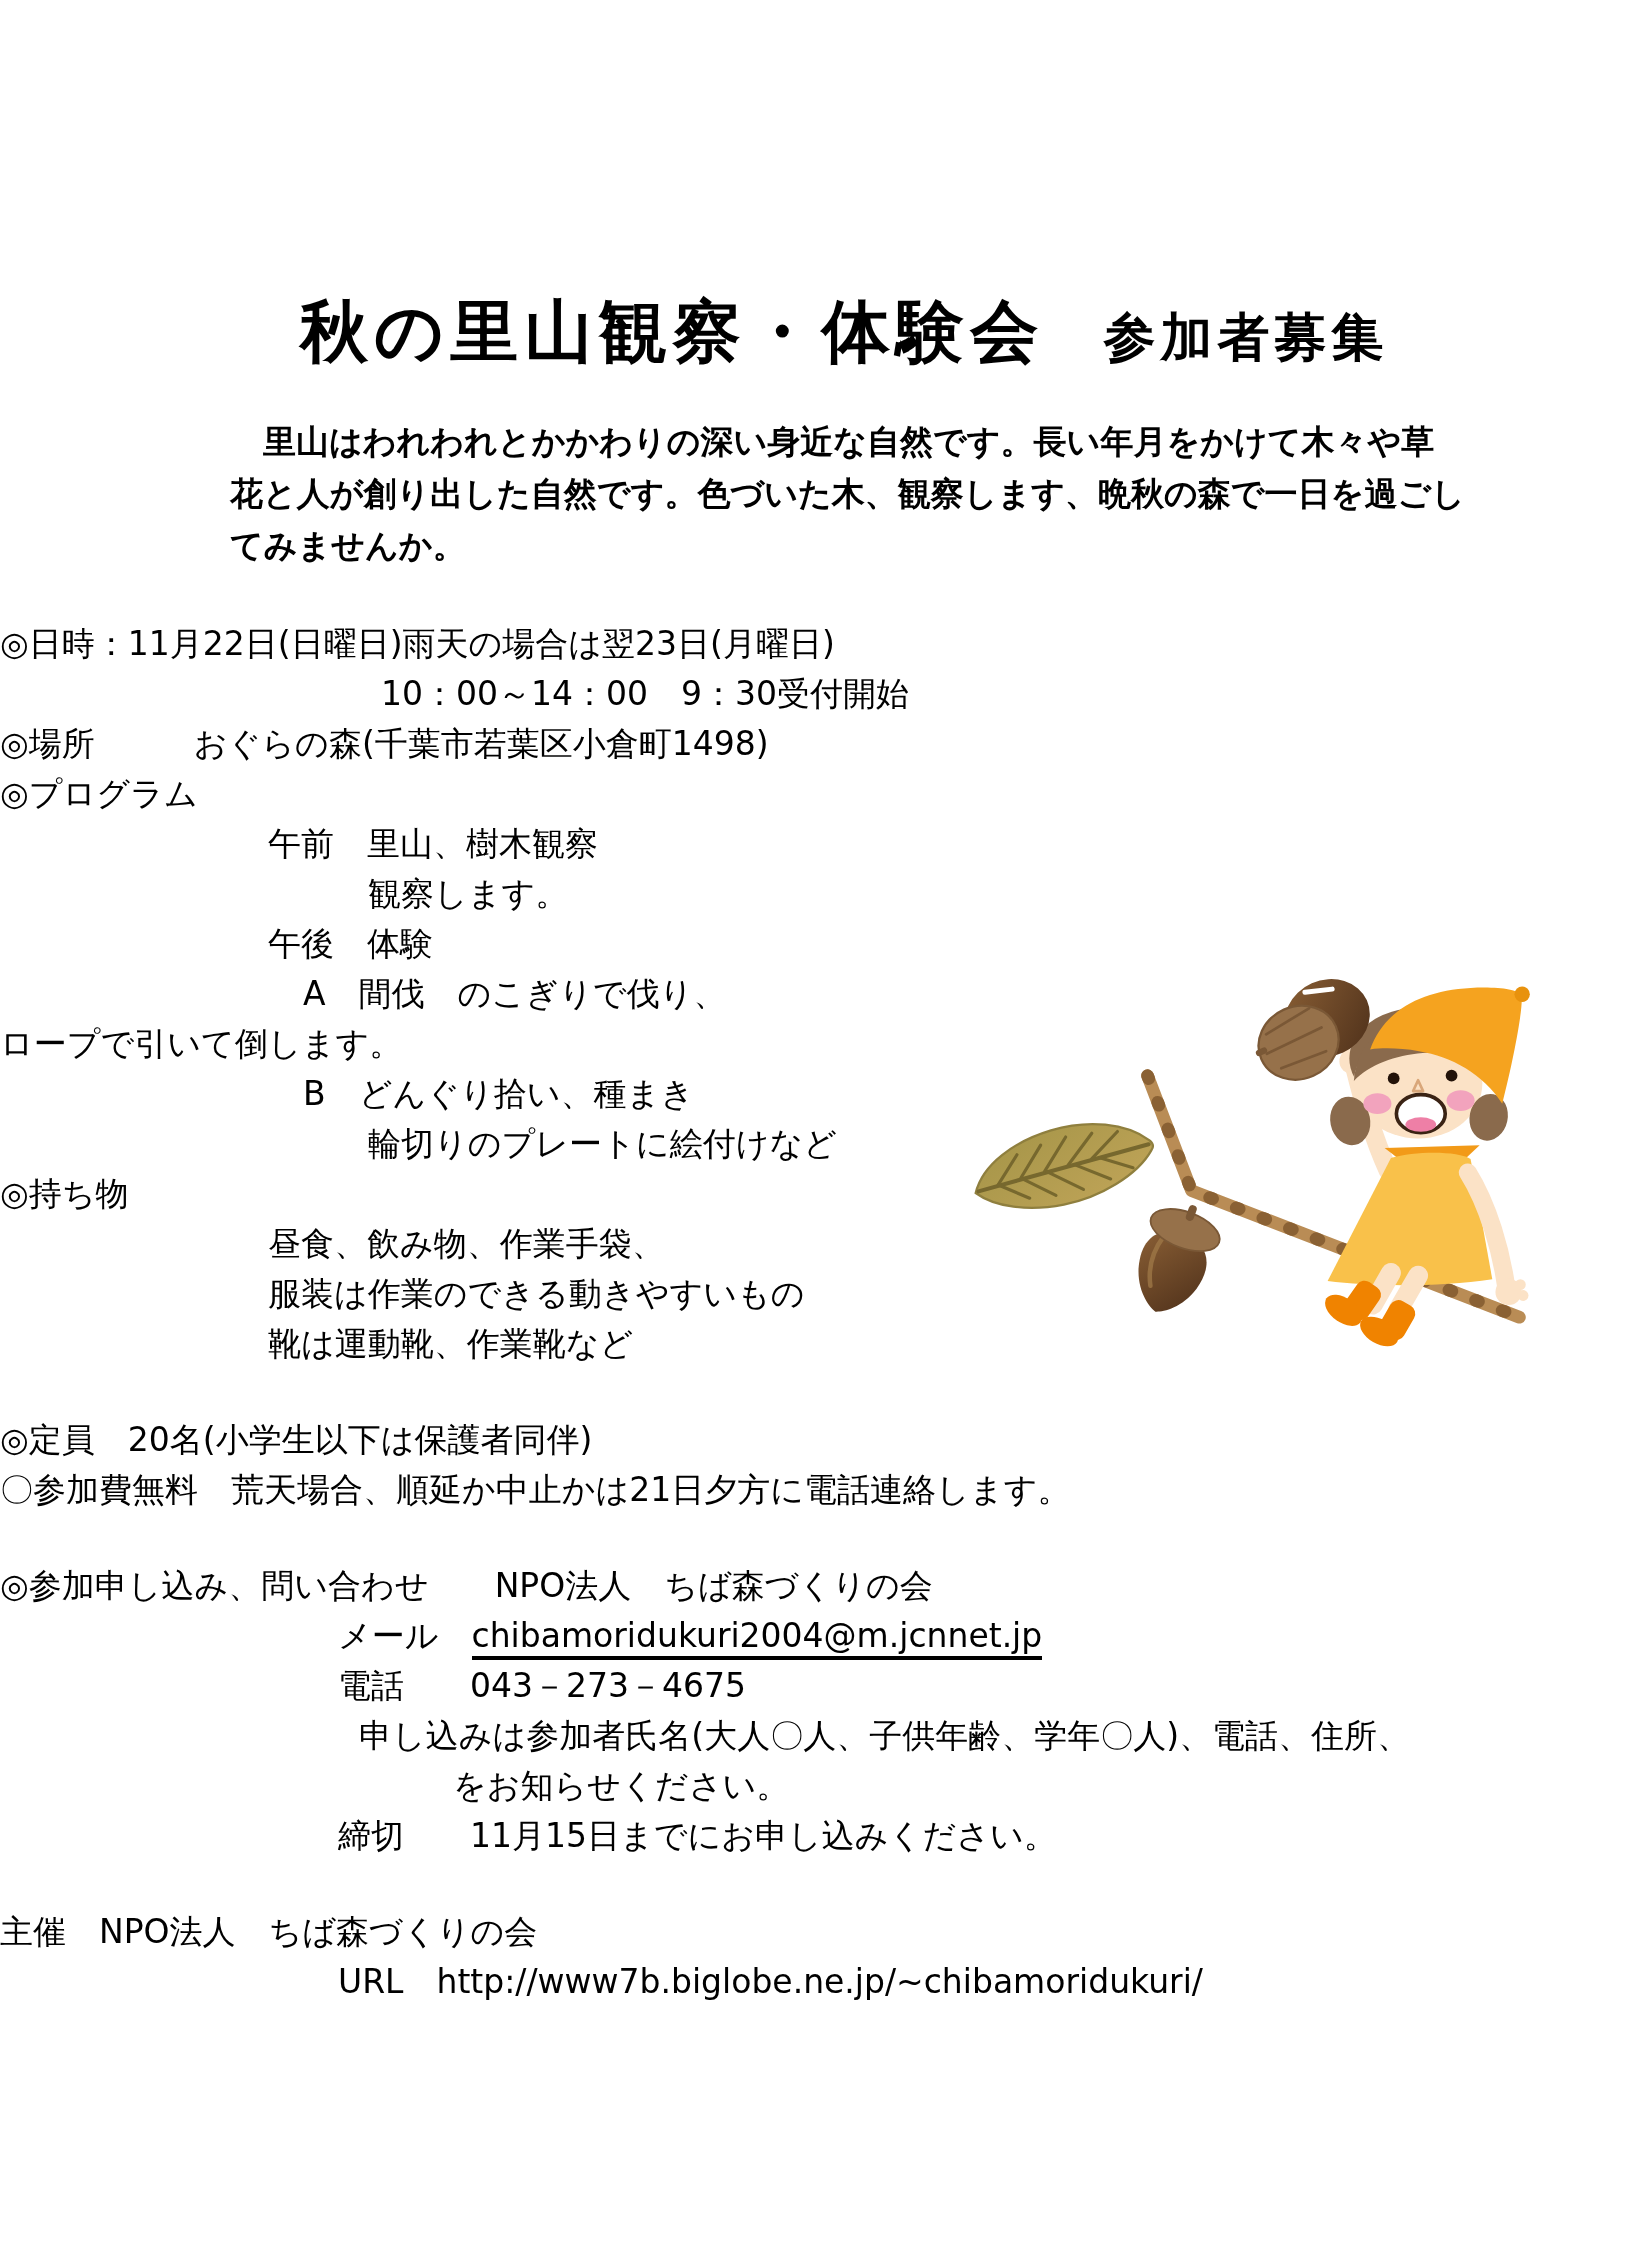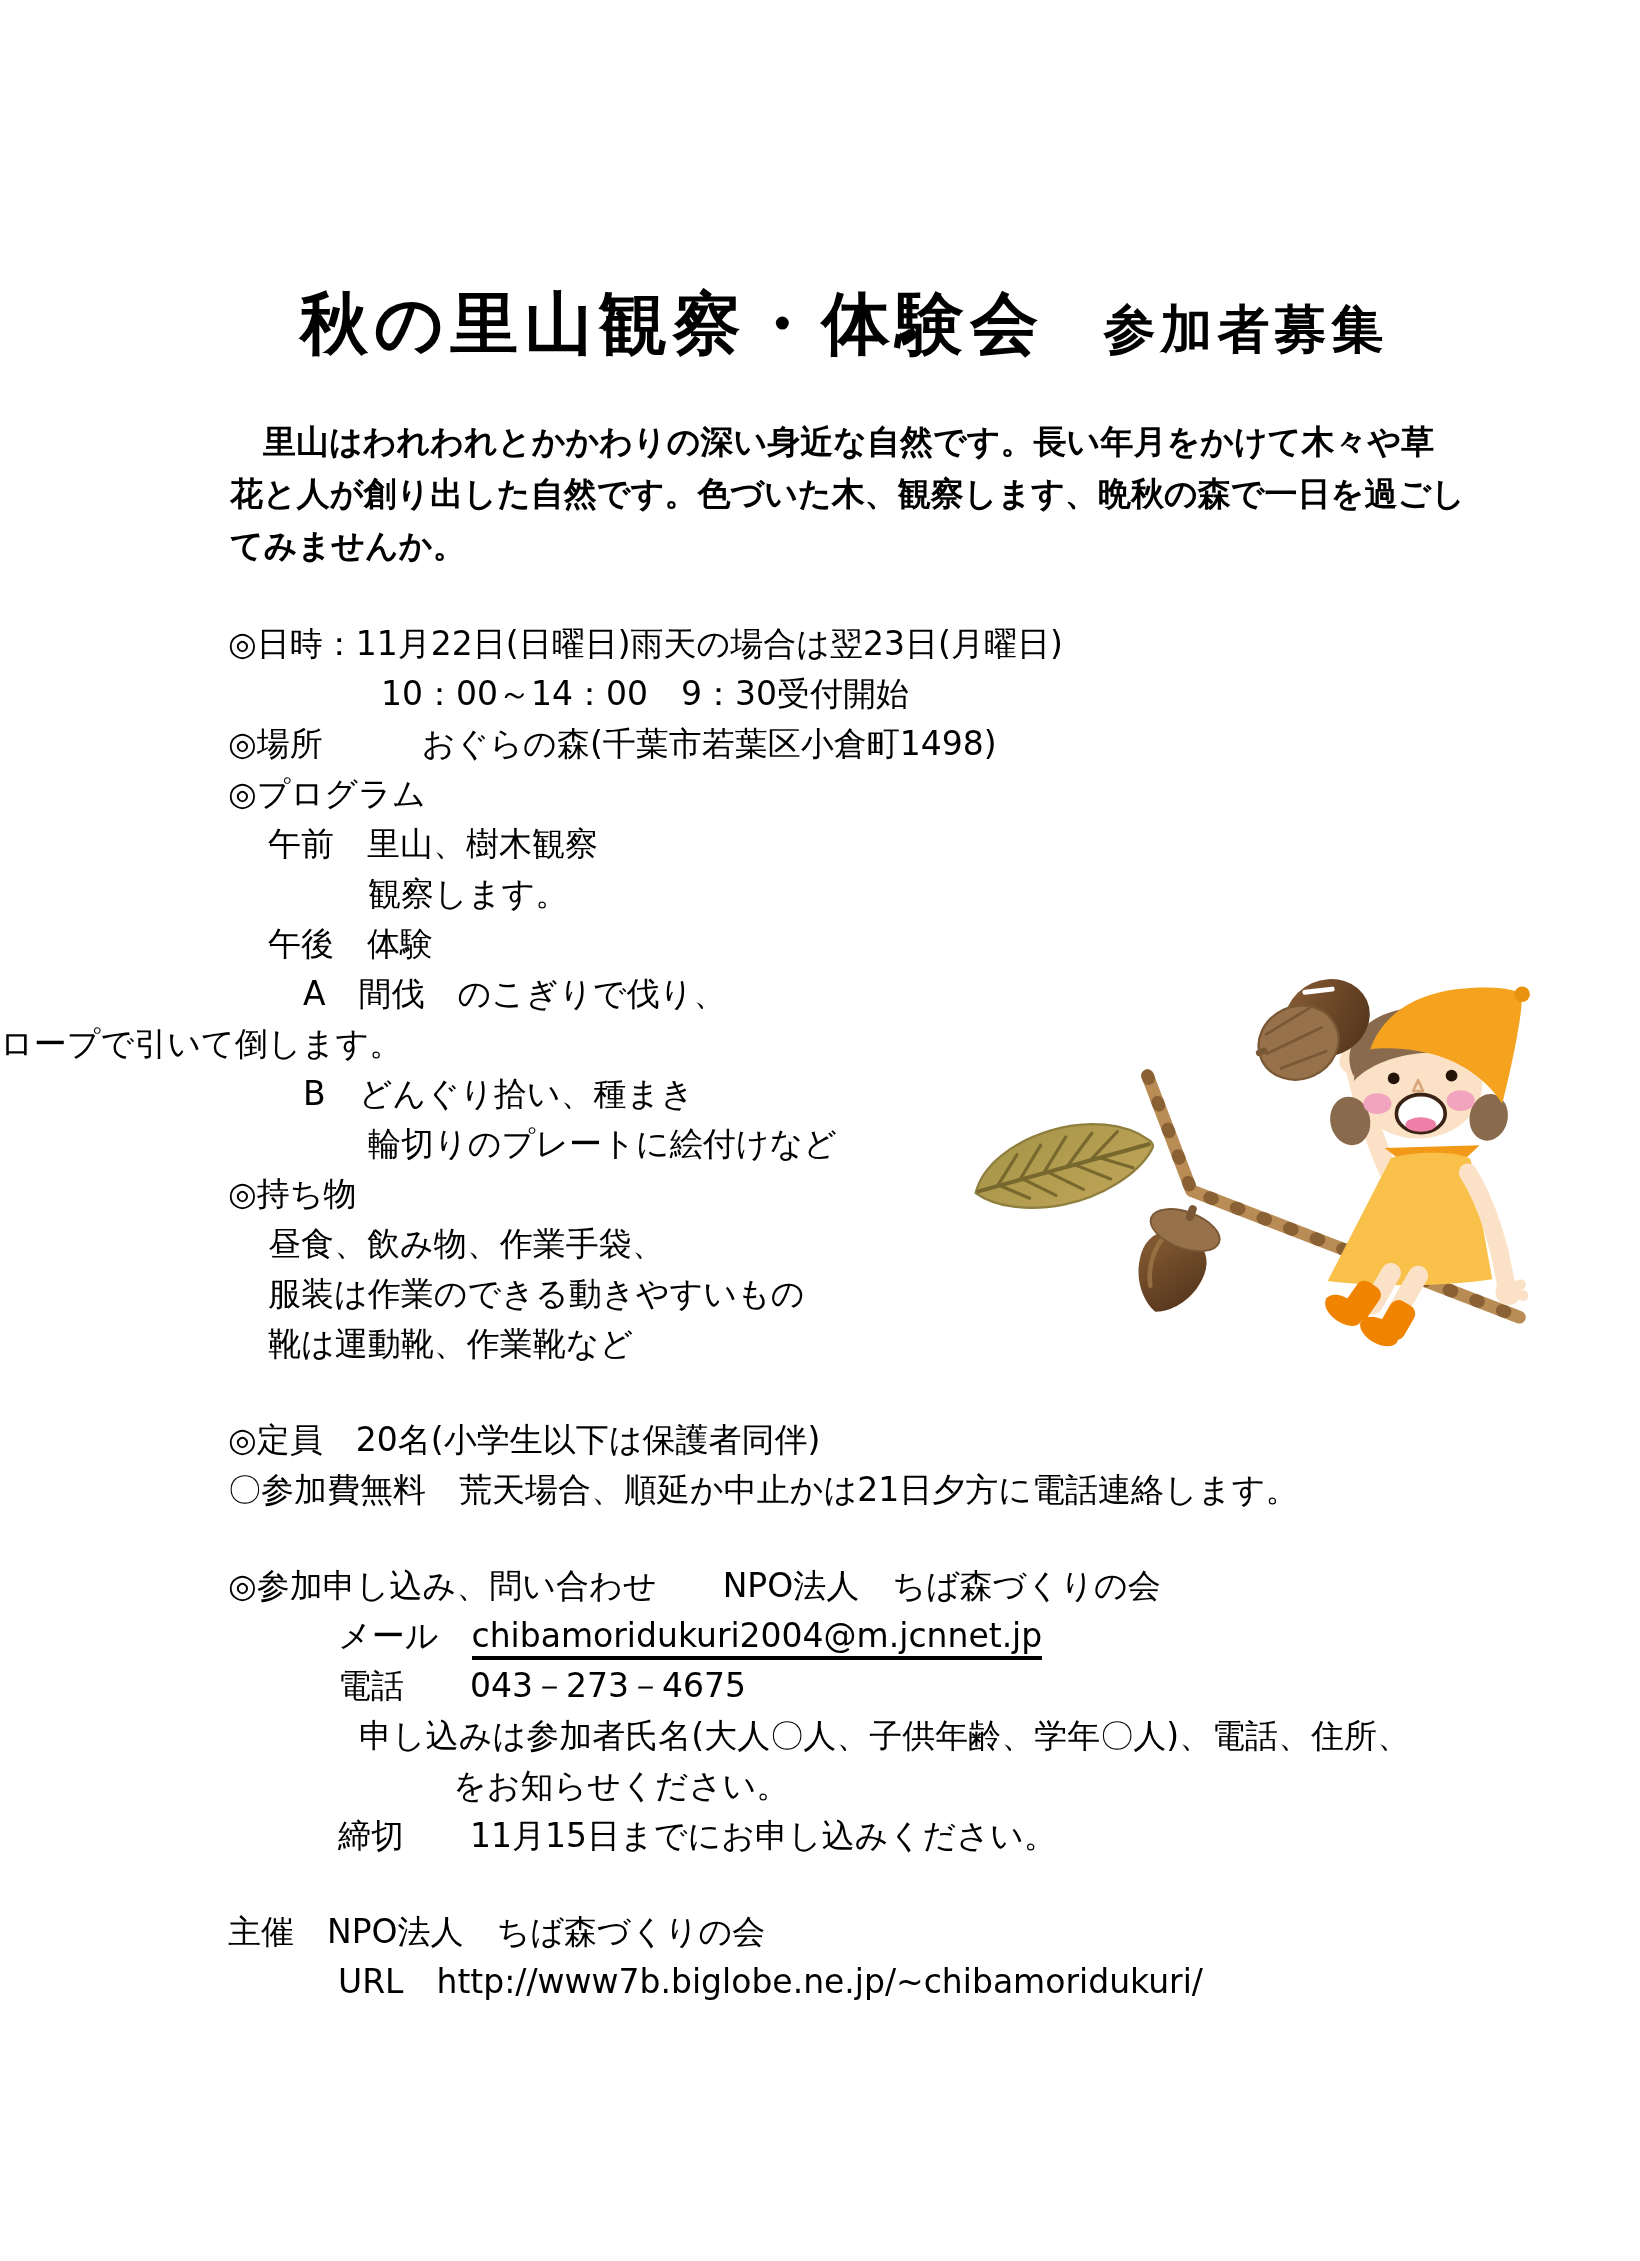--- a/index.html
+++ b/index.html
@@ -14,31 +14,31 @@
   }
   .title {
     position: absolute;
     left: 300px;
     top: 279px;
     display: flex;
     align-items: baseline;
     gap: 59px;
     white-space: nowrap;
   }
-  .title-main { font-size: 68px; letter-spacing: 6.3px; font-weight: 600; }
+  .title-main { font-size: 68px; letter-spacing: 6.3px; font-weight: 600; margin-top: 8px; }
   .title-sub  { font-size: 52px; letter-spacing: 5px; font-weight: 600; }
 
   .intro { position: absolute; left: 230px; top: 416px; }
   .iline { font-size: 33px; line-height: 52px; white-space: nowrap; font-weight: bold; }
 
   .details { position: absolute; left: 0; top: 619px; width: 1640px; }
   .line { font-size: 33px; line-height: 50px; white-space: nowrap; }
   .sp { margin-top: 46px; }
 
-  .pl-h    { padding-left: 228px; }
+  .pl-h    { }
   .pl-time { padding-left: 381px; }
   .pl-s1   { padding-left: 268px; }
   .pl-ab   { padding-left: 303px; }
   .pl-s2   { padding-left: 368px; }
   .pl-rope { }
   .pl-c    { padding-left: 338px; }
   .pl-ap1  { padding-left: 359px; }
   .pl-ap2  { padding-left: 453px; }
 
   .email { border-bottom: 4.5px solid #000; padding-bottom: 0.9px; }

